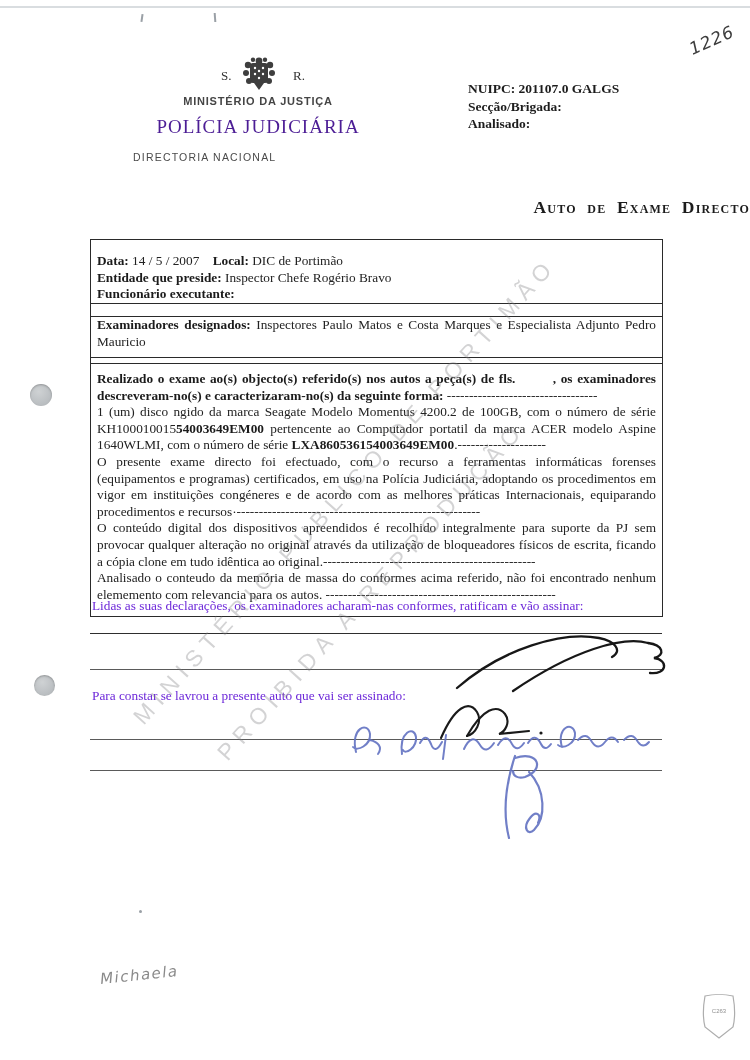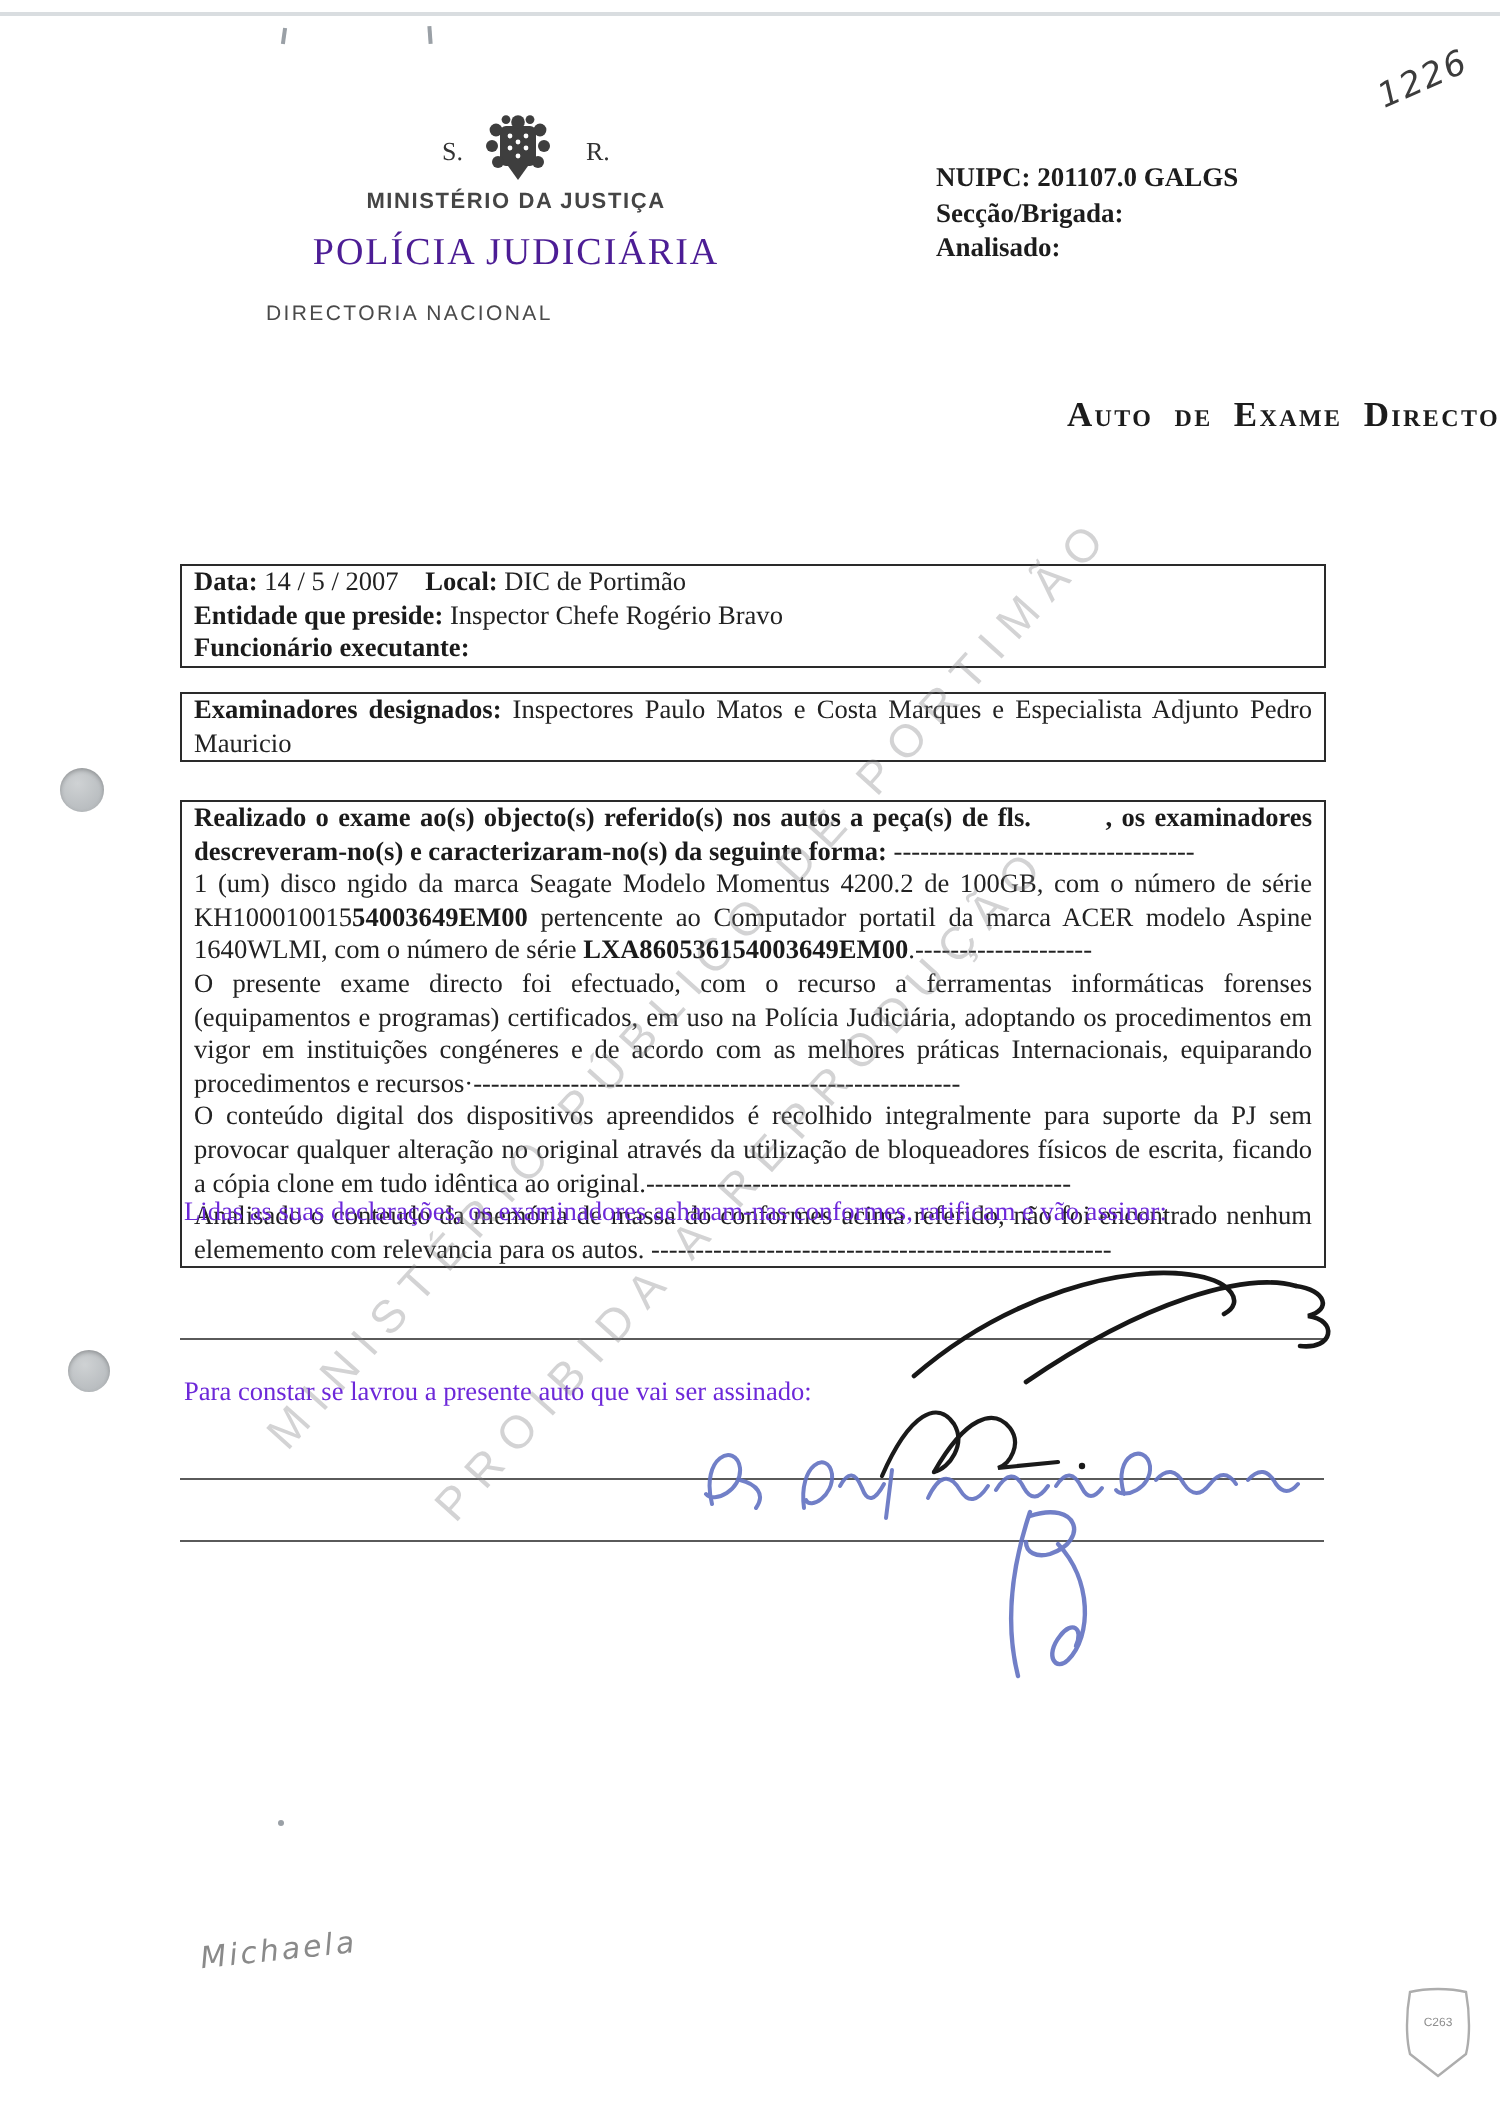--- a/index.html
+++ b/index.html
@@ -17,22 +17,22 @@
   .hole{border-radius:50%;background:radial-gradient(circle at 40% 35%,#cfd2d4,#b9bdc0 70%,#c9cccd);box-shadow:inset 0 1px 2px rgba(0,0,0,.25);}
   
   .hdr-small{font-size:11px;letter-spacing:.8px;color:#454545;text-align:center;}
   .hdr-org{font-size:19px;letter-spacing:1px;color:#4c1d95;text-align:center;font-family:Liberation Serif, serif;}
   .hdr-dir{font-size:10.5px;letter-spacing:1.2px;color:#4a4a4a;}
   .crest-sr{font-size:13px;color:#333;}
   .case-block{font-size:13.5px;font-weight:bold;line-height:17.5px;color:#1d1d1d;}
   .doc-title{width:750px;text-align:right;font-variant:small-caps;font-weight:bold;
     font-size:17.5px;letter-spacing:1.2px;word-spacing:5px;color:#1c1c1c;}
   
-  .box{border:1.6px solid #2a2a2a;background:transparent;padding:0 6px;
-    font-size:13.3px;line-height:16.6px;color:#222;margin-top:43px;}
+  .box{border:1.6px solid #2a2a2a;background:transparent;padding:13px 6px;
+    font-size:13.3px;line-height:16.6px;color:#222;}
   .box p{margin:0;text-align:justify;}
   .lbl{font-weight:bold;color:#1b1b1b;}
   
   .body-line{font-size:13.3px;color:#6d28d9;}
   .sig-line{border-top:1.4px solid #2e2e2e;height:0;}
   .sig-line.thin{border-top:1px solid #5a5a5a;}
   svg.sig{overflow:visible;}
   
   .wm{font-family:"Liberation Sans",sans-serif;font-size:23px;letter-spacing:7px;
     color:rgba(125,125,130,.34);white-space:nowrap;transform-origin:0 0;pointer-events:none;}

